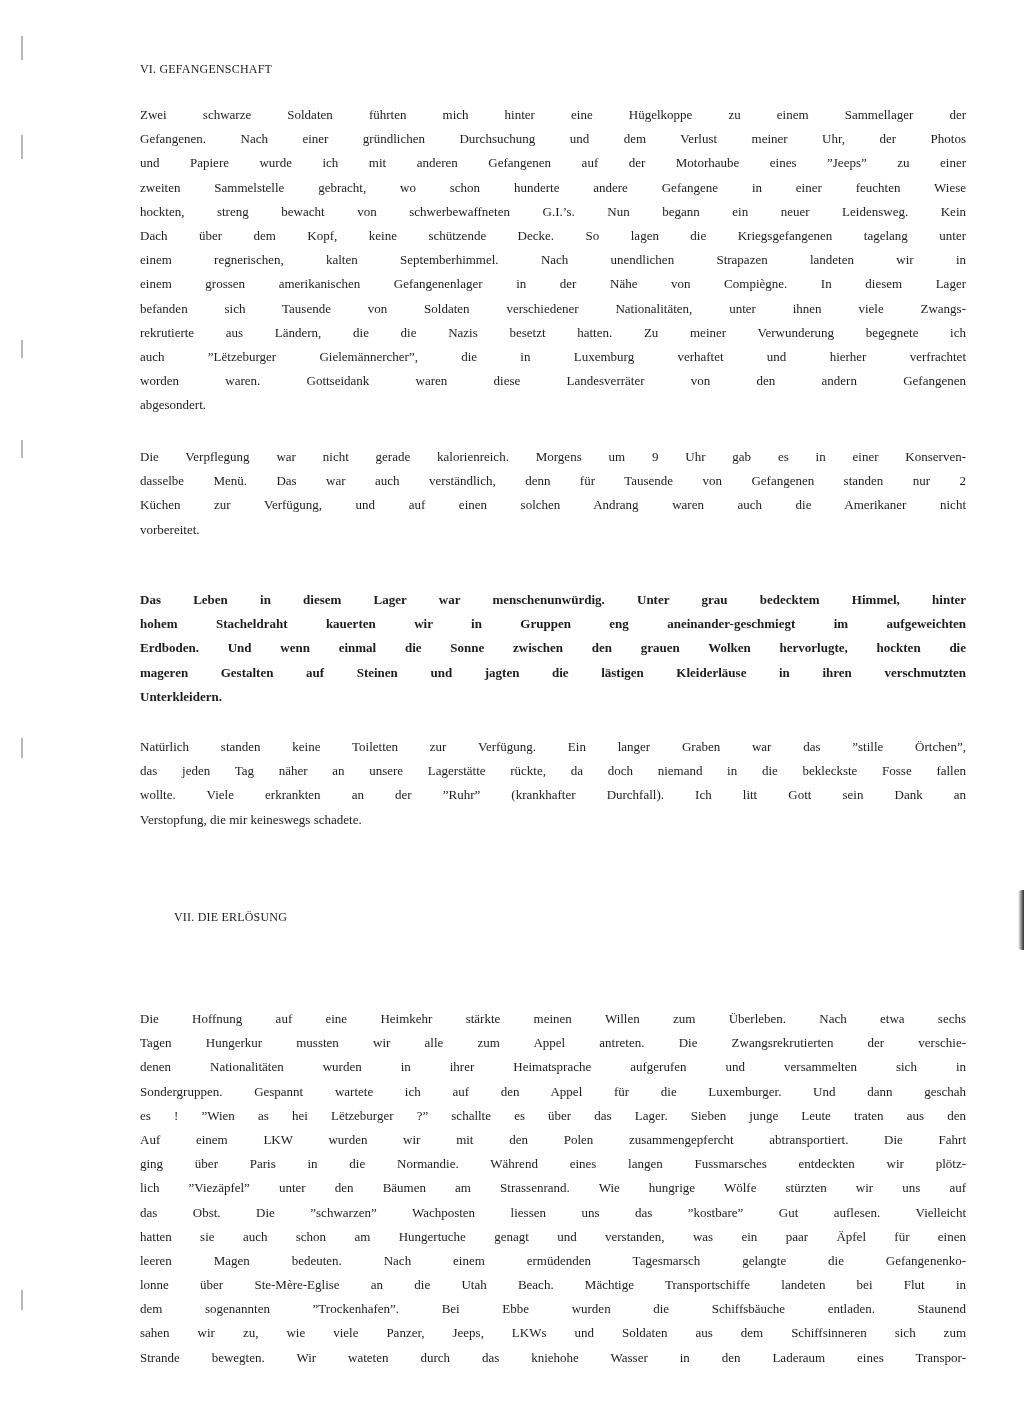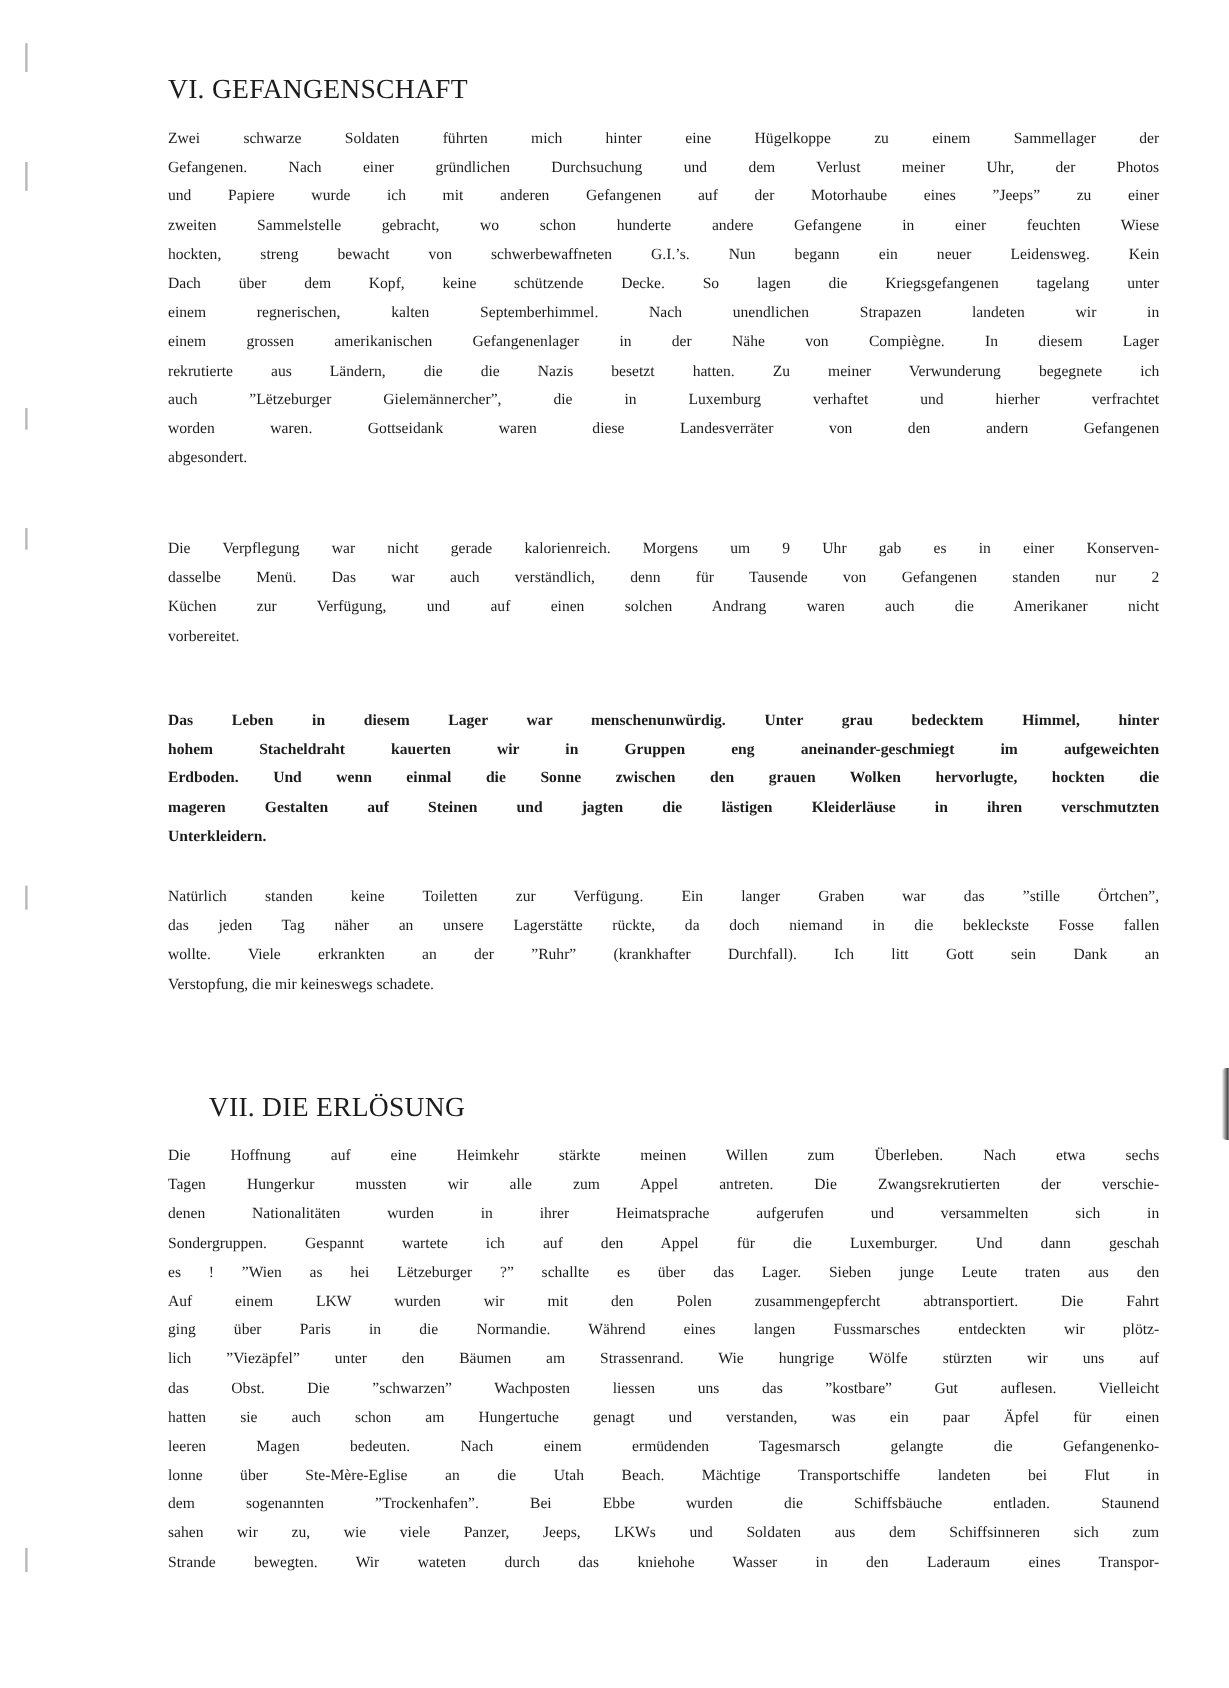--- a/index.html
+++ b/index.html
@@ -1,21 +1,21 @@
 <!DOCTYPE html>
 <html><head>
   <meta charset="utf-8">
   <style>
     html, body { margin: 0; padding: 0; }
     body {
       width: 1024px; height: 1407px; background: #ffffff; position: relative; overflow: hidden;
       font-family: "Liberation Serif", "DejaVu Serif", serif; color: #1c1c1c;
     }
     .page { position: absolute; left: 140px; top: 0; width: 826px; }
-    .heading { position: absolute; left: 0; font-size: 23px; letter-spacing: 0.2px; white-space: nowrap; }
+    .heading { position: absolute; left: 0; font-size: 12px; letter-spacing: 0.2px; white-space: nowrap; }
     .para { position: absolute; left: 0; width: 826px; }
     .line { height: 24.2px; line-height: 24.2px; font-size: 13px; white-space: nowrap; text-align: justify; text-align-last: justify; }
     .line.last { text-align-last: left; }
     .margin-mark { position: absolute; left: 21px; width: 1.5px; background: #9a9a9a; opacity: 0.7; }
     .edge-shadow { position: absolute; right: 0; top: 890px; width: 6px; height: 60px; background: linear-gradient(to right, rgba(60,60,60,0), #2a2a2a); border-radius: 4px 0 0 4px; }
   </style>
 </head>
 <body>
 
 <div class="margin-mark" style="top:36px;height:24px;"></div>
@@ -32,20 +32,21 @@
 
   <div class="para" style="top:103px;">
     <div class="line">Zwei schwarze Soldaten führten mich hinter eine Hügelkoppe zu einem Sammellager der</div>
     <div class="line">Gefangenen. Nach einer gründlichen Durchsuchung und dem Verlust meiner Uhr, der Photos</div>
     <div class="line">und Papiere wurde ich mit anderen Gefangenen auf der Motorhaube eines ”Jeeps” zu einer</div>
     <div class="line">zweiten Sammelstelle gebracht, wo schon hunderte andere Gefangene in einer feuchten Wiese</div>
     <div class="line">hockten, streng bewacht von schwerbewaffneten G.I.’s. Nun begann ein neuer Leidensweg. Kein</div>
     <div class="line">Dach über dem Kopf, keine schützende Decke. So lagen die Kriegsgefangenen tagelang unter</div>
     <div class="line">einem regnerischen, kalten Septemberhimmel. Nach unendlichen Strapazen landeten wir in</div>
     <div class="line">einem grossen amerikanischen Gefangenenlager in der Nähe von Compiègne. In diesem Lager</div>
+    <div class="line">befanden sich Tausende von Soldaten verschiedener Nationalitäten, unter ihnen viele Zwangs-</div>
     <div class="line">rekrutierte aus Ländern, die die Nazis besetzt hatten. Zu meiner Verwunderung begegnete ich</div>
     <div class="line">auch ”Lëtzeburger Gielemännercher”, die in Luxemburg verhaftet und hierher verfrachtet</div>
     <div class="line">worden waren. Gottseidank waren diese Landesverräter von den andern Gefangenen</div>
     <div class="line last">abgesondert.</div>
   </div>
 
   <div class="para" style="top:445px;">
     <div class="line">Die Verpflegung war nicht gerade kalorienreich. Morgens um 9 Uhr gab es in einer Konserven-</div>
     <div class="line">dasselbe Menü. Das war auch verständlich, denn für Tausende von Gefangenen standen nur 2</div>
     <div class="line">Küchen zur Verfügung, und auf einen solchen Andrang waren auch die Amerikaner nicht</div>
@@ -62,21 +63,21 @@
 
   <div class="para" style="top:735px;">
     <div class="line">Natürlich standen keine Toiletten zur Verfügung. Ein langer Graben war das ”stille Örtchen”,</div>
     <div class="line">das jeden Tag näher an unsere Lagerstätte rückte, da doch niemand in die bekleckste Fosse fallen</div>
     <div class="line">wollte. Viele erkrankten an der ”Ruhr” (krankhafter Durchfall). Ich litt Gott sein Dank an</div>
     <div class="line last">Verstopfung, die mir keineswegs schadete.</div>
   </div>
 
   <div class="heading" style="top:910px;margin-left:34px;">VII. DIE ERLÖSUNG</div>
 
-  <div class="para" style="top:951px;">
+  <div class="para" style="top:1007px;">
     <div class="line">Die Hoffnung auf eine Heimkehr stärkte meinen Willen zum Überleben. Nach etwa sechs</div>
     <div class="line">Tagen Hungerkur mussten wir alle zum Appel antreten. Die Zwangsrekrutierten der verschie-</div>
     <div class="line">denen Nationalitäten wurden in ihrer Heimatsprache aufgerufen und versammelten sich in</div>
     <div class="line">Sondergruppen. Gespannt wartete ich auf den Appel für die Luxemburger. Und dann geschah</div>
     <div class="line">es ! ”Wien as hei Lëtzeburger ?” schallte es über das Lager. Sieben junge Leute traten aus den</div>
     <div class="line">Auf einem LKW wurden wir mit den Polen zusammengepfercht abtransportiert. Die Fahrt</div>
     <div class="line">ging über Paris in die Normandie. Während eines langen Fussmarsches entdeckten wir plötz-</div>
     <div class="line">lich ”Viezäpfel” unter den Bäumen am Strassenrand. Wie hungrige Wölfe stürzten wir uns auf</div>
     <div class="line">das Obst. Die ”schwarzen” Wachposten liessen uns das ”kostbare” Gut auflesen. Vielleicht</div>
     <div class="line">hatten sie auch schon am Hungertuche genagt und verstanden, was ein paar Äpfel für einen</div>

